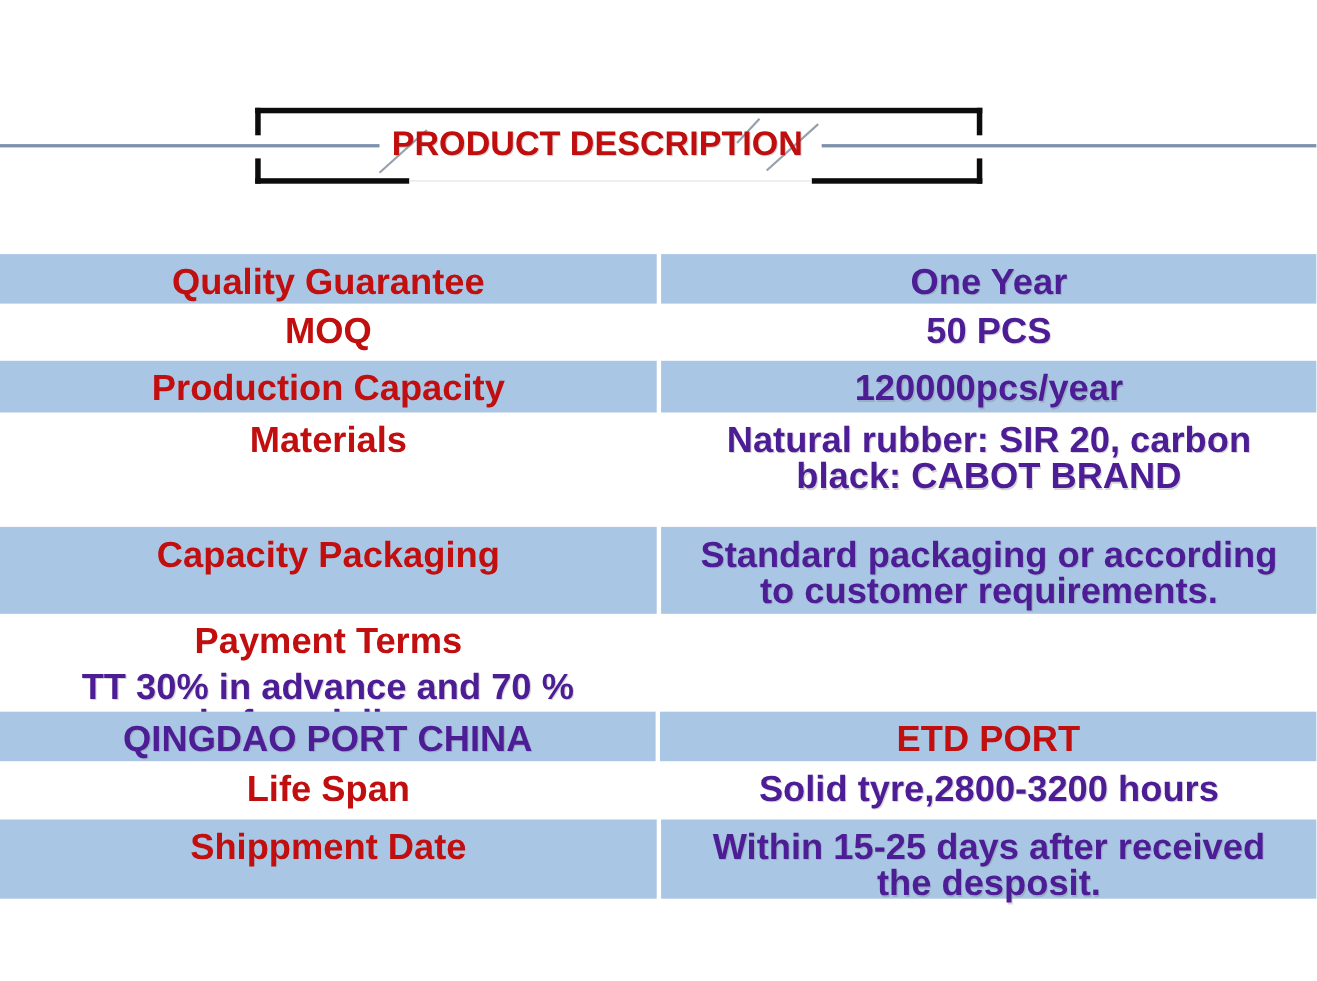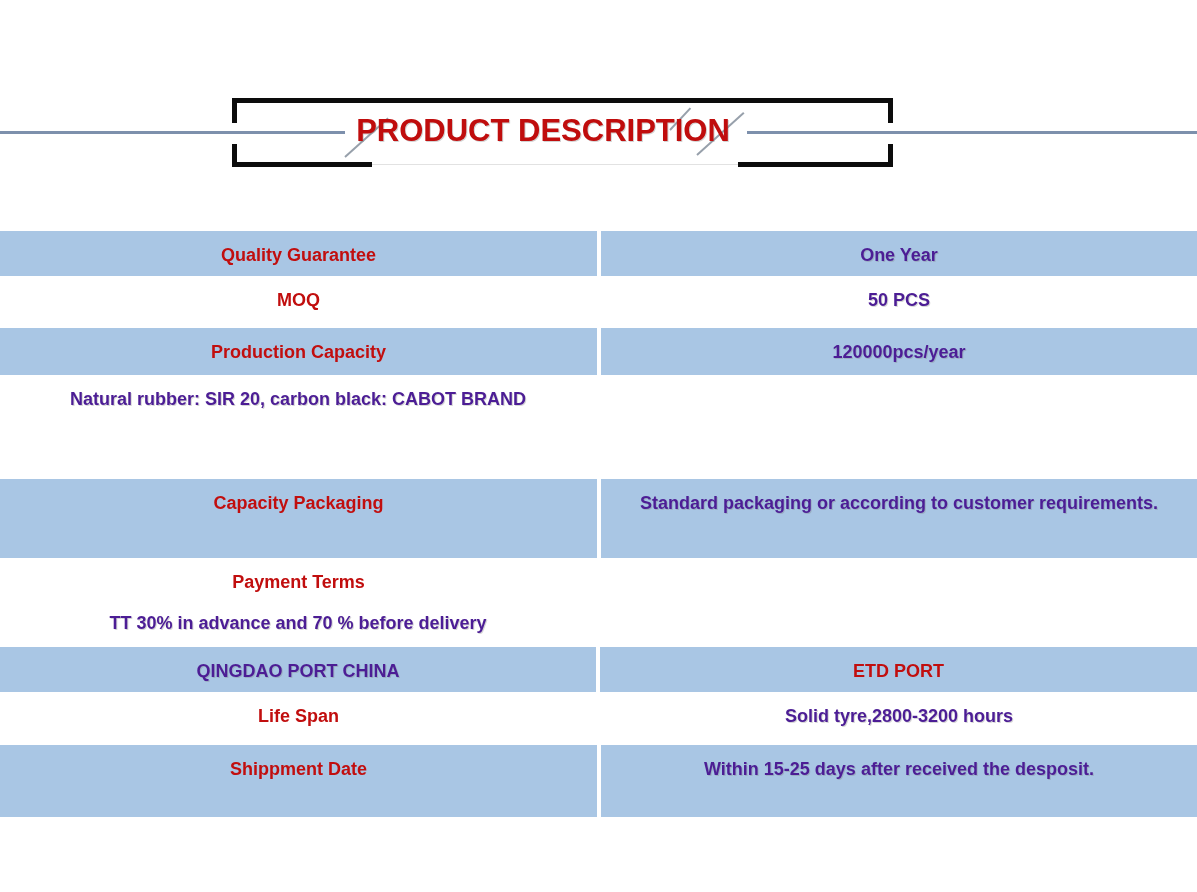--- a/index.html
+++ b/index.html
@@ -42,21 +42,21 @@
 
   
   .spec-table{position:absolute;left:0;top:231px;width:1197px;}
   .row{display:flex;column-gap:4px;}
   .row:nth-child(odd) .cell{background:#a9c6e4;}
   .cell{
     box-sizing:border-box;
     padding-top:8px;
     text-align:center;
     font-weight:bold;
-    font-size:18px;
+    font-size:33px;
     line-height:33px;
   }
   .cell.label{width:597px;color:#c10e0e;}
   .cell.value{width:596px;color:#4c1d95;text-shadow:1px 1px 0 rgba(120,120,120,0.30);}
   .val-inner{display:block;max-width:556px;margin:0 auto;}
 
   .row:nth-child(1){height:45px;}
   .row:nth-child(2){height:52px;}
   .row:nth-child(3){height:47px;}
   .row:nth-child(4){height:104px;}
@@ -108,20 +108,21 @@
     </div>
 
     <div class="row">
       <div class="cell label">Production Capacity</div>
       <div class="cell value">
           <span class="val-inner">120000pcs/year</span>
         </div>
     </div>
 
     <div class="row">
+      <div class="cell label">Materials</div>
       <div class="cell value">
           <span class="val-inner">Natural rubber: SIR 20, carbon black: CABOT BRAND</span>
         </div>
     </div>
 
     <div class="row">
       <div class="cell label">Capacity Packaging</div>
       <div class="cell value">
           <span class="val-inner">Standard packaging or according to customer requirements.</span>
         </div>

